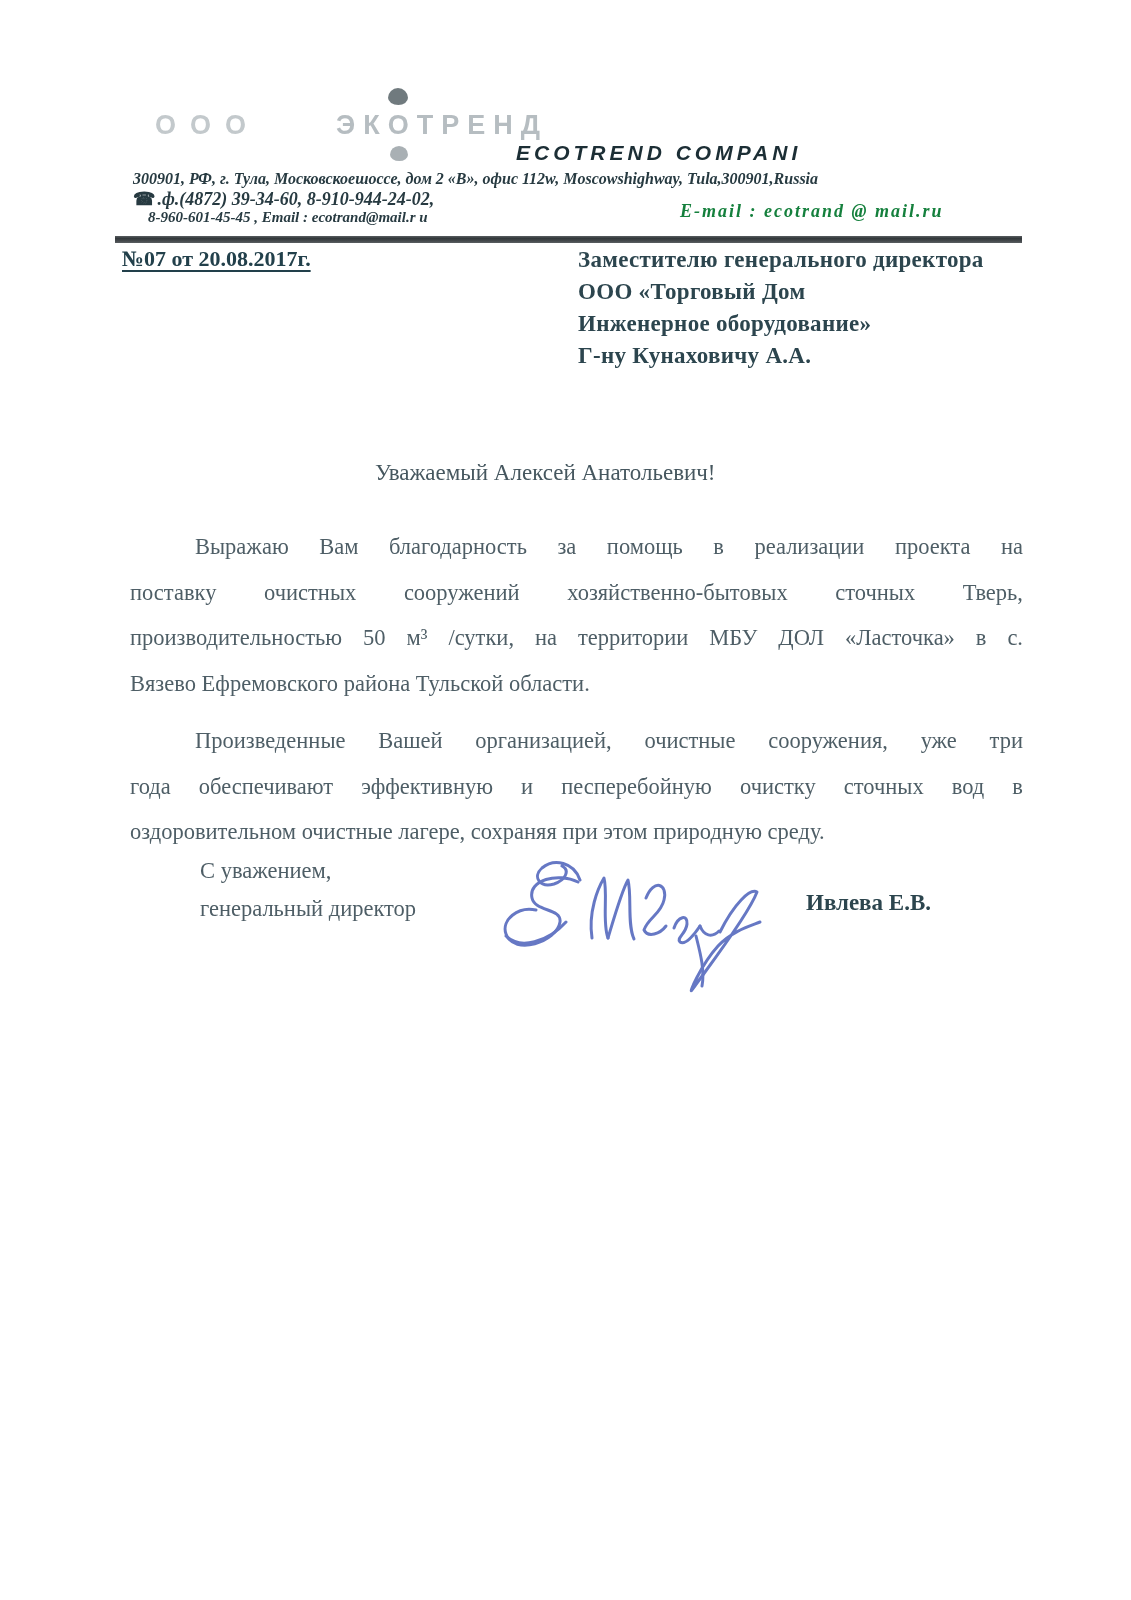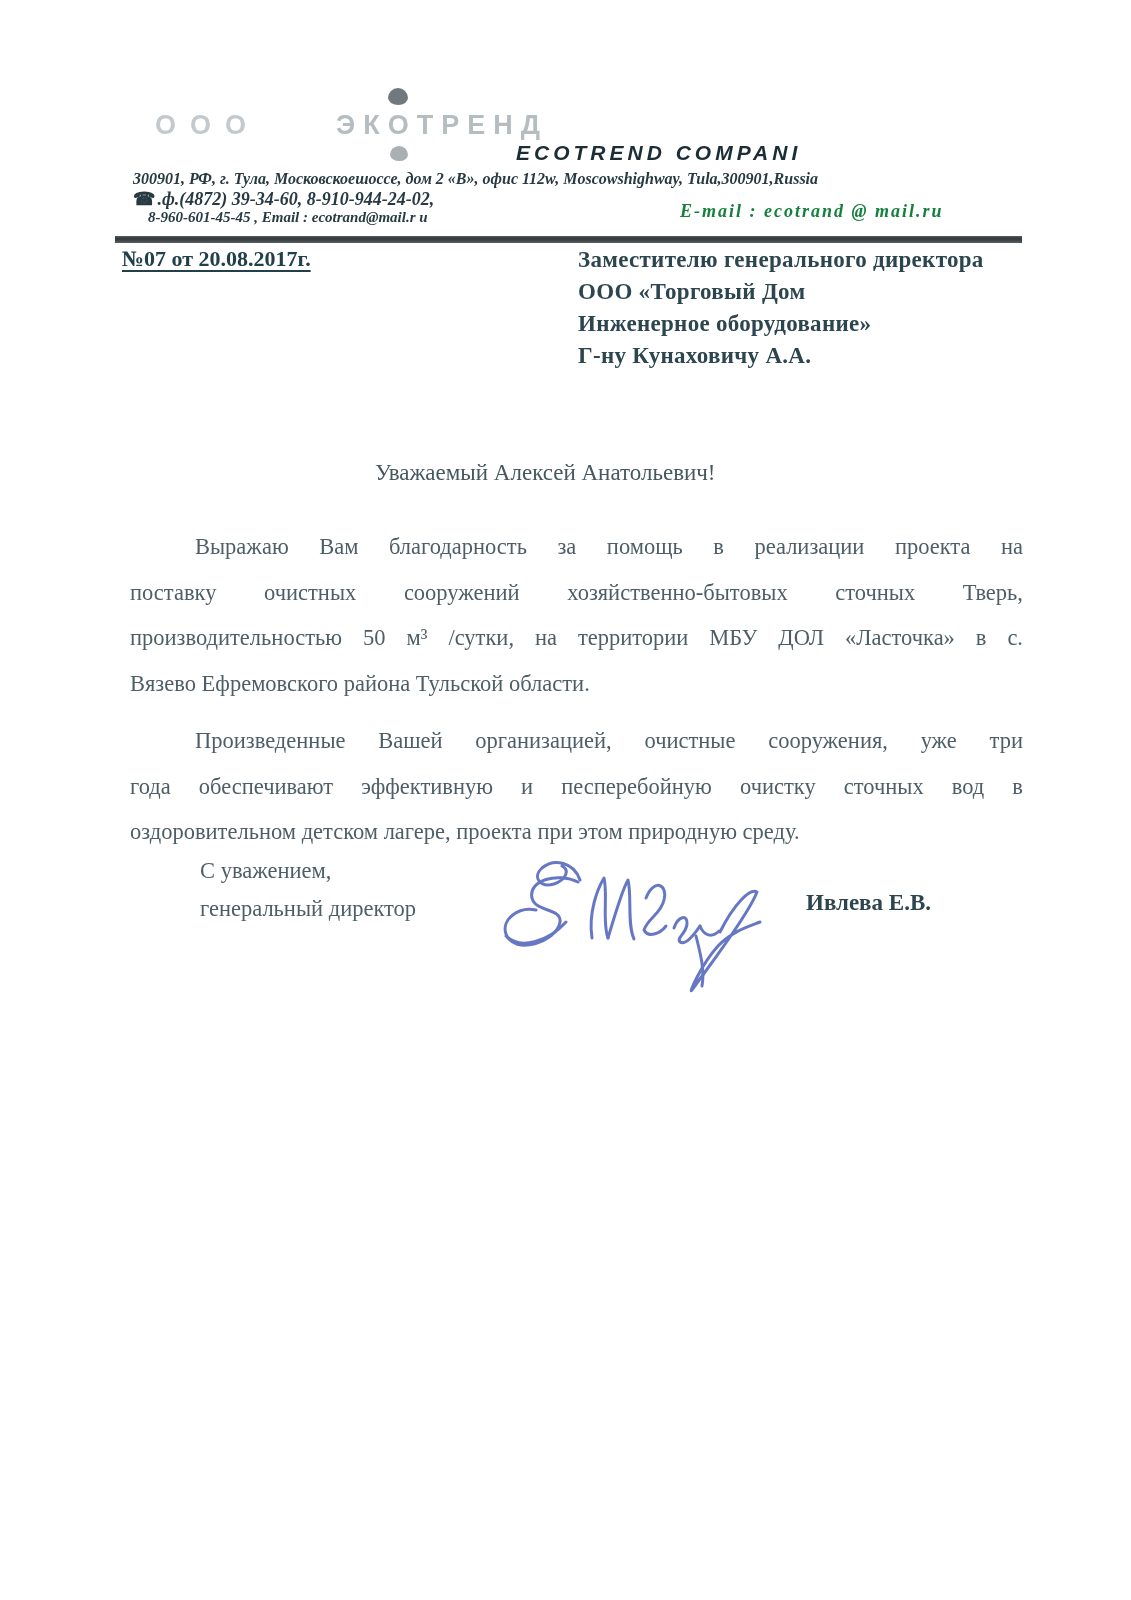--- a/index.html
+++ b/index.html
@@ -144,21 +144,21 @@
   <div class="body-text">
     <div class="para1">
       <div class="bodyline j first">Выражаю Вам благодарность за помощь в реализации проекта на</div>
       <div class="bodyline j">поставку очистных сооружений хозяйственно-бытовых сточных Тверь,</div>
       <div class="bodyline j">производительностью 50 м³ /сутки, на территории МБУ ДОЛ «Ласточка» в с.</div>
       <div class="bodyline">Вязево Ефремовского района Тульской области.</div>
     </div>
     <div class="para2">
       <div class="bodyline j first">Произведенные Вашей организацией, очистные сооружения, уже три</div>
       <div class="bodyline j">года обеспечивают эффективную и песперебойную очистку сточных вод в</div>
-      <div class="bodyline">оздоровительном детском лагере, проекта при этом природную среду.</div>
+      <div class="bodyline">оздоровительном очистные лагере, сохраняя при этом природную среду.</div>
     </div>
   </div>
 
   <div class="closing">
     <div>С уважением,</div>
     <div>генеральный директор</div>
   </div>
 
   <svg class="sig-svg" width="320" height="165" viewBox="0 0 320 165">
     <g fill="none" stroke="#5a6dc0" stroke-width="3" stroke-linecap="round" stroke-linejoin="round" opacity="0.92">

